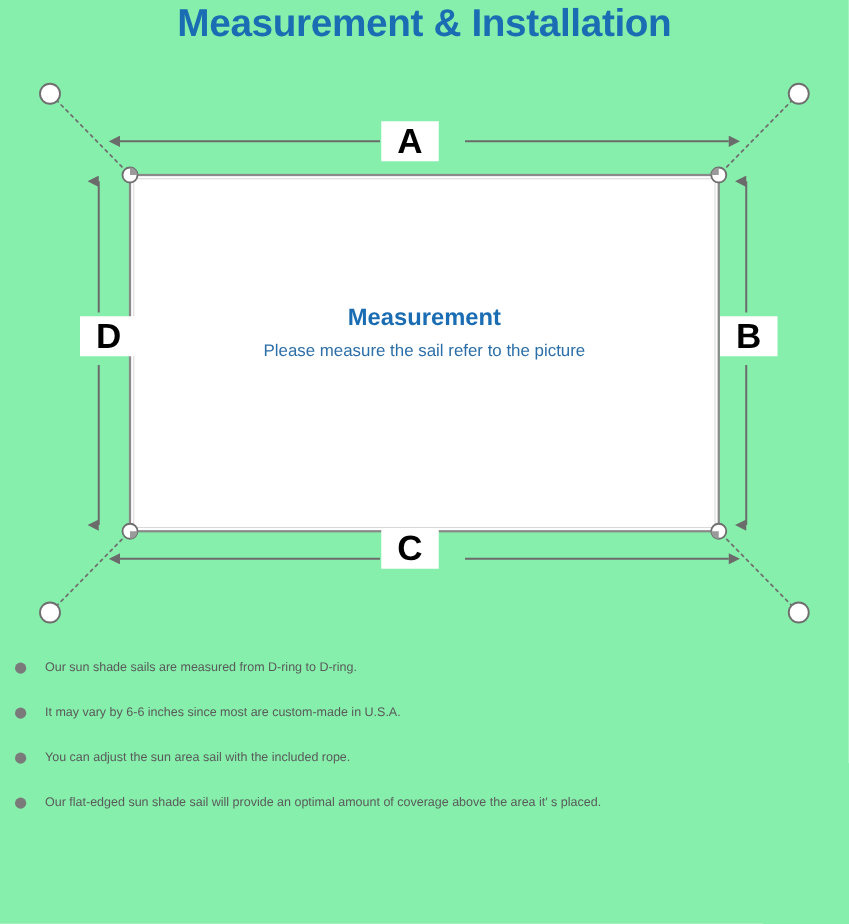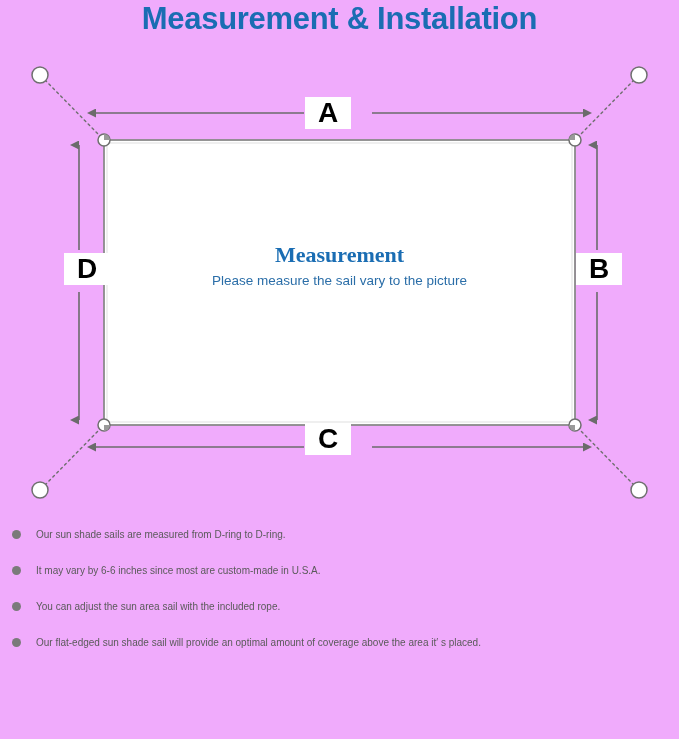--- a/index.html
+++ b/index.html
@@ -13,21 +13,21 @@
     font-family: "Liberation Sans", sans-serif;
     position: relative;
     overflow: hidden;
     -webkit-font-smoothing: antialiased;
   }
 
   #page {
     position: relative;
     width: 679px;
     height: 739px;
-    background: #f0abfc;
+    background: #86efac;
   }
 
   
   .title {
     position: absolute;
     top: 0px;
     left: 0;
     width: 679px;
     text-align: center;
     font-size: 31px;
@@ -52,25 +52,25 @@
 
   .center-label-wrap {
     position: absolute;
     left: 0;
     top: 195px;
     width: 679px;
     text-align: center;
     pointer-events: none;
   }
   .center-title {
-    font-size: 22px;
+    font-size: 19px;
     font-weight: bold;
     color: #1a6db3;
     line-height: 30px;
-    font-family: Liberation Serif, serif;
+    font-family: Liberation Sans, sans-serif;
   }
   .center-sub {
     font-size: 13.5px;
     color: #2b6ea8;
     line-height: 22px;
     font-family: "Liberation Sans", sans-serif;
   }
 
   .dim-letter {
     position: absolute;
@@ -183,21 +183,21 @@
         <line x1="79" y1="205" x2="79" y2="100" marker-end="url(#arrowU)"></line>
         <line x1="79" y1="247" x2="79" y2="375" marker-end="url(#arrowD)"></line>
 
         <line x1="597" y1="205" x2="597" y2="100" marker-end="url(#arrowU)"></line>
         <line x1="597" y1="247" x2="597" y2="375" marker-end="url(#arrowD)"></line>
       </g>
     </svg>
 
     <div class="center-label-wrap">
       <div class="center-title">Measurement</div>
-      <div class="center-sub">Please measure the sail vary to the picture</div>
+      <div class="center-sub">Please measure the sail refer to the picture</div>
     </div>
 
     <div class="dim-letter dim-a">A</div>
     <div class="dim-letter dim-b">B</div>
     <div class="dim-letter dim-c">C</div>
     <div class="dim-letter dim-d">D</div>
   </div>
 
   <div class="notes">
     <div class="note-item">

